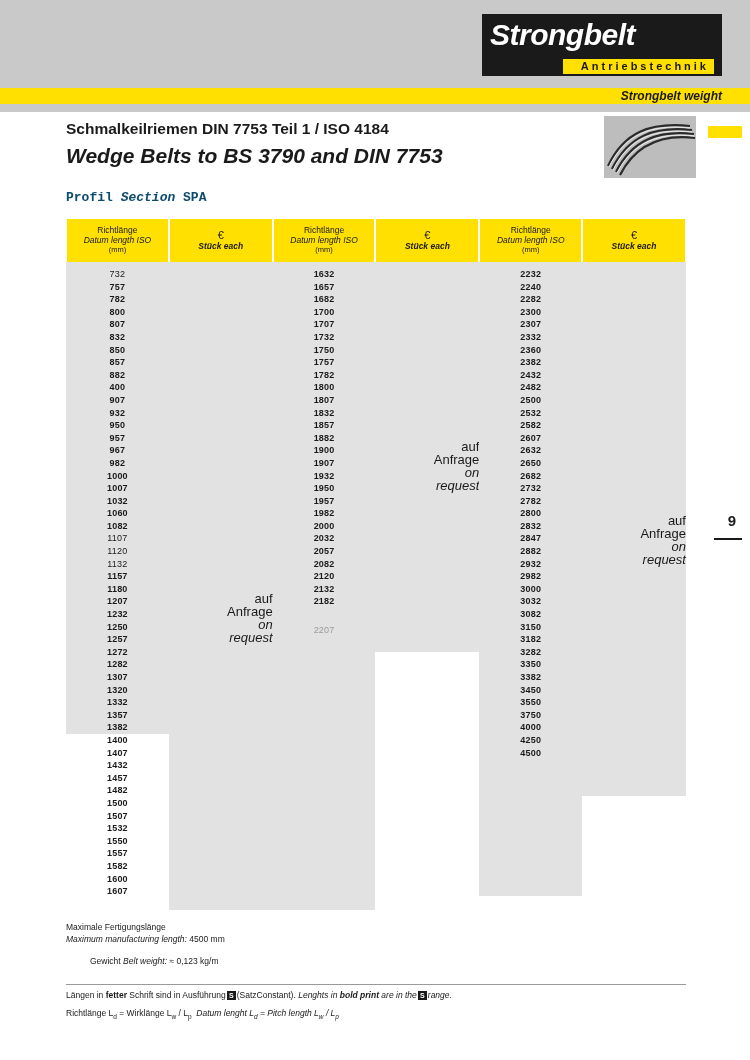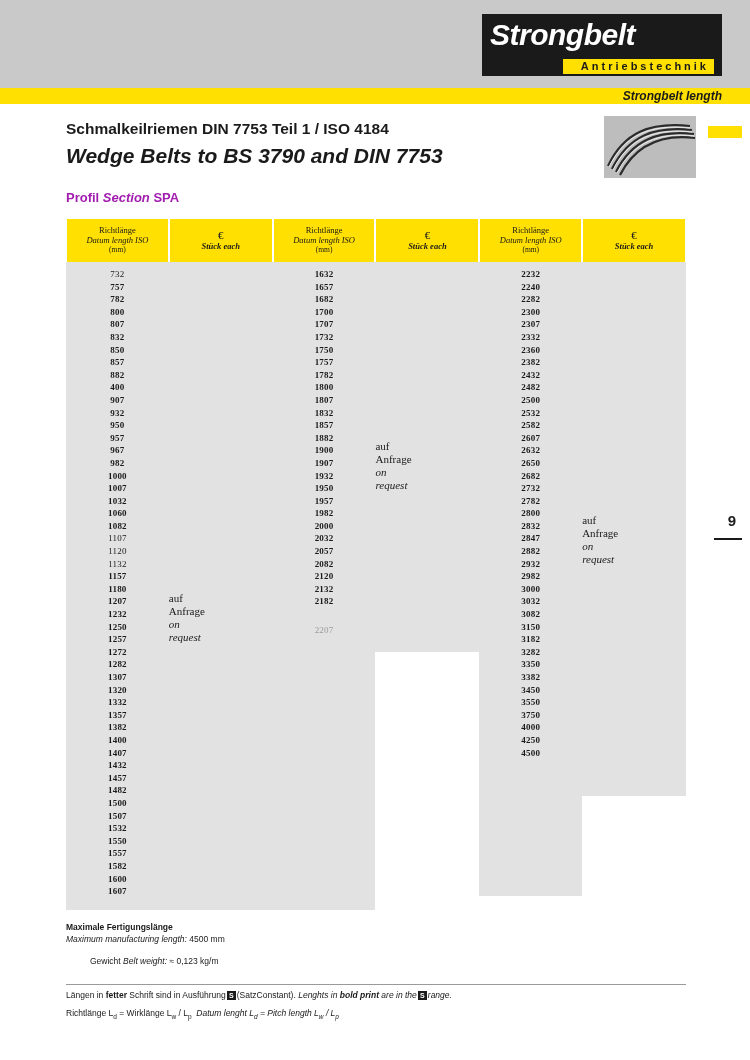--- a/index.html
+++ b/index.html
@@ -7,21 +7,21 @@
   body {
     width:750px; height:1060px;
     background:#ffffff;
     font-family:"Liberation Sans", sans-serif;
     color:#1a1a1a;
     position:relative;
     overflow:hidden;
   }
   
   .header {
-    position:absolute; left:0; top:0; width:750px; height:88px;
+    position:absolute; left:0; top:0; width:750px; height:112px;
     background:#c9c9c9;
   }
   .logo-box {
     position:absolute; right:28px; top:14px;
     width:240px; height:62px;
     background:#1a1a1a;
   }
   .logo-text {
     position:absolute; left:8px; top:4px;
     color:#ffffff;
@@ -47,21 +47,21 @@
   .title1 {
     position:absolute; left:66px; top:120px;
     font-size:15.5px; font-weight:bold; color:#1a1a1a;
   }
   .title2 {
     position:absolute; left:66px; top:144px;
     font-size:21px; font-weight:bold; font-style:italic; color:#1a1a1a;
   }
   .profil {
     position:absolute; left:66px; top:190px;
-    font-size:13px; font-weight:bold; color:#a21caf;
+    font-size:13px; font-weight:bold; color:#0c4a6e;font-family:Liberation Mono, monospace;
   }
   .profil i { font-style:italic; font-weight:bold; }
   .profil .sect { font-weight:bold; font-style:normal; }
   
   .photo {
     position:absolute; left:604px; top:116px; width:92px; height:62px;
     background:linear-gradient(160deg,#f4f4f4 0%,#d8d8d8 35%,#8c8c8c 60%,#5a5a5a 100%);
     overflow:hidden;
   }
   .photo svg { display:block; }
@@ -77,21 +77,20 @@
   .pagenum-rule {
     position:absolute; right:8px; top:538px; width:28px; height:2px;
     background:#1a1a1a;
   }
   
   .table {
     position:absolute; left:66px; top:218px;
     width:620px;
     display:flex;
     gap:0;
-    font-family:Liberation Serif, serif;
   }
   .col {
     position:relative;
   }
   .col-len { width:103px; }
   .col-price { width:104px; }
   .hdr {
     height:44px;
     background:#ffe000;
     border:1px solid #ffffff;
@@ -113,22 +112,22 @@
     font-size:9px;
     text-align:center;
     color:#1a1a1a;
     line-height:12.6px;
     letter-spacing:0.2px;
   }
   .cell.b { font-weight:bold; }
   .cell.grey { color:#9a9a9a;margin-top:16px; }
   .pricecell {
     background:#e2e2e2;
-    text-align:left;
-    font-size:11px;
+    text-align:right;
+    font-size:13px;
     color:#1a1a1a;
     position:relative;
   }
   .pricecell .inner {
     position:absolute; left:0; right:0;
     line-height:13px;
   }
   .pricecell .inner .it { font-style:italic; }
   
   .fn {
@@ -154,21 +153,21 @@
 </head>
 <body>
 
 <div class="header">
   <div class="logo-box">
     <div class="logo-text">Strongbelt</div>
     <div class="logo-sub">Antriebstechnik</div>
   </div>
 </div>
 <div class="yellow-bar"></div>
-<div class="cursus">Strongbelt length</div>
+<div class="cursus">Strongbelt weight</div>
 
 <div class="title1">Schmalkeilriemen DIN 7753 Teil 1 / ISO 4184</div>
 <div class="title2">Wedge Belts to BS 3790 and DIN 7753</div>
 
 <div class="profil">
   <span>Profil</span>
   <i>Section</i>
   <span class="sect">SPA</span>
 </div>
 
@@ -194,21 +193,21 @@
 <div class="pagenum-rule"></div>
 
 <div class="table">
 
   <div class="col col-len">
     <div class="hdr">
       <div class="l1">Richtlänge</div>
       <div class="l2">Datum length ISO</div>
       <div class="l3">(mm)</div>
     </div>
-    <div class="cells" id="cells-0" style="height:648px;">
+    <div class="cells" id="cells-0" style="height:472px;">
         <div class="cell">732</div>
         <div class="cell b">757</div>
         <div class="cell b">782</div>
         <div class="cell b">800</div>
         <div class="cell b">807</div>
         <div class="cell b">832</div>
         <div class="cell b">850</div>
         <div class="cell b">857</div>
         <div class="cell b">882</div>
         <div class="cell b">400</div>
@@ -378,21 +377,21 @@
       <div class="inner" style="top:252px;">
         <div>auf</div>
         <div>Anfrage</div>
         <div class="it">on</div>
         <div class="it">request</div>
       </div>
     </div>
   </div>
 </div>
 
-<div class="fn" style="top:922px;font-weight:bold;">Maximale Fertigungslänge</div>
+<div class="fn" style="top:922px;">Maximale Fertigungslänge</div>
 <div class="fn" style="top:934px;">
   <i>Maximum manufacturing length:</i>
   <span>4500 mm</span>
 </div>
 <div class="fn" style="top:956px;margin-left:24px;">
   <span>Gewicht</span>
   <i>Belt weight:</i>
   <span>≈ 0,123 kg/m</span>
 </div>
 

